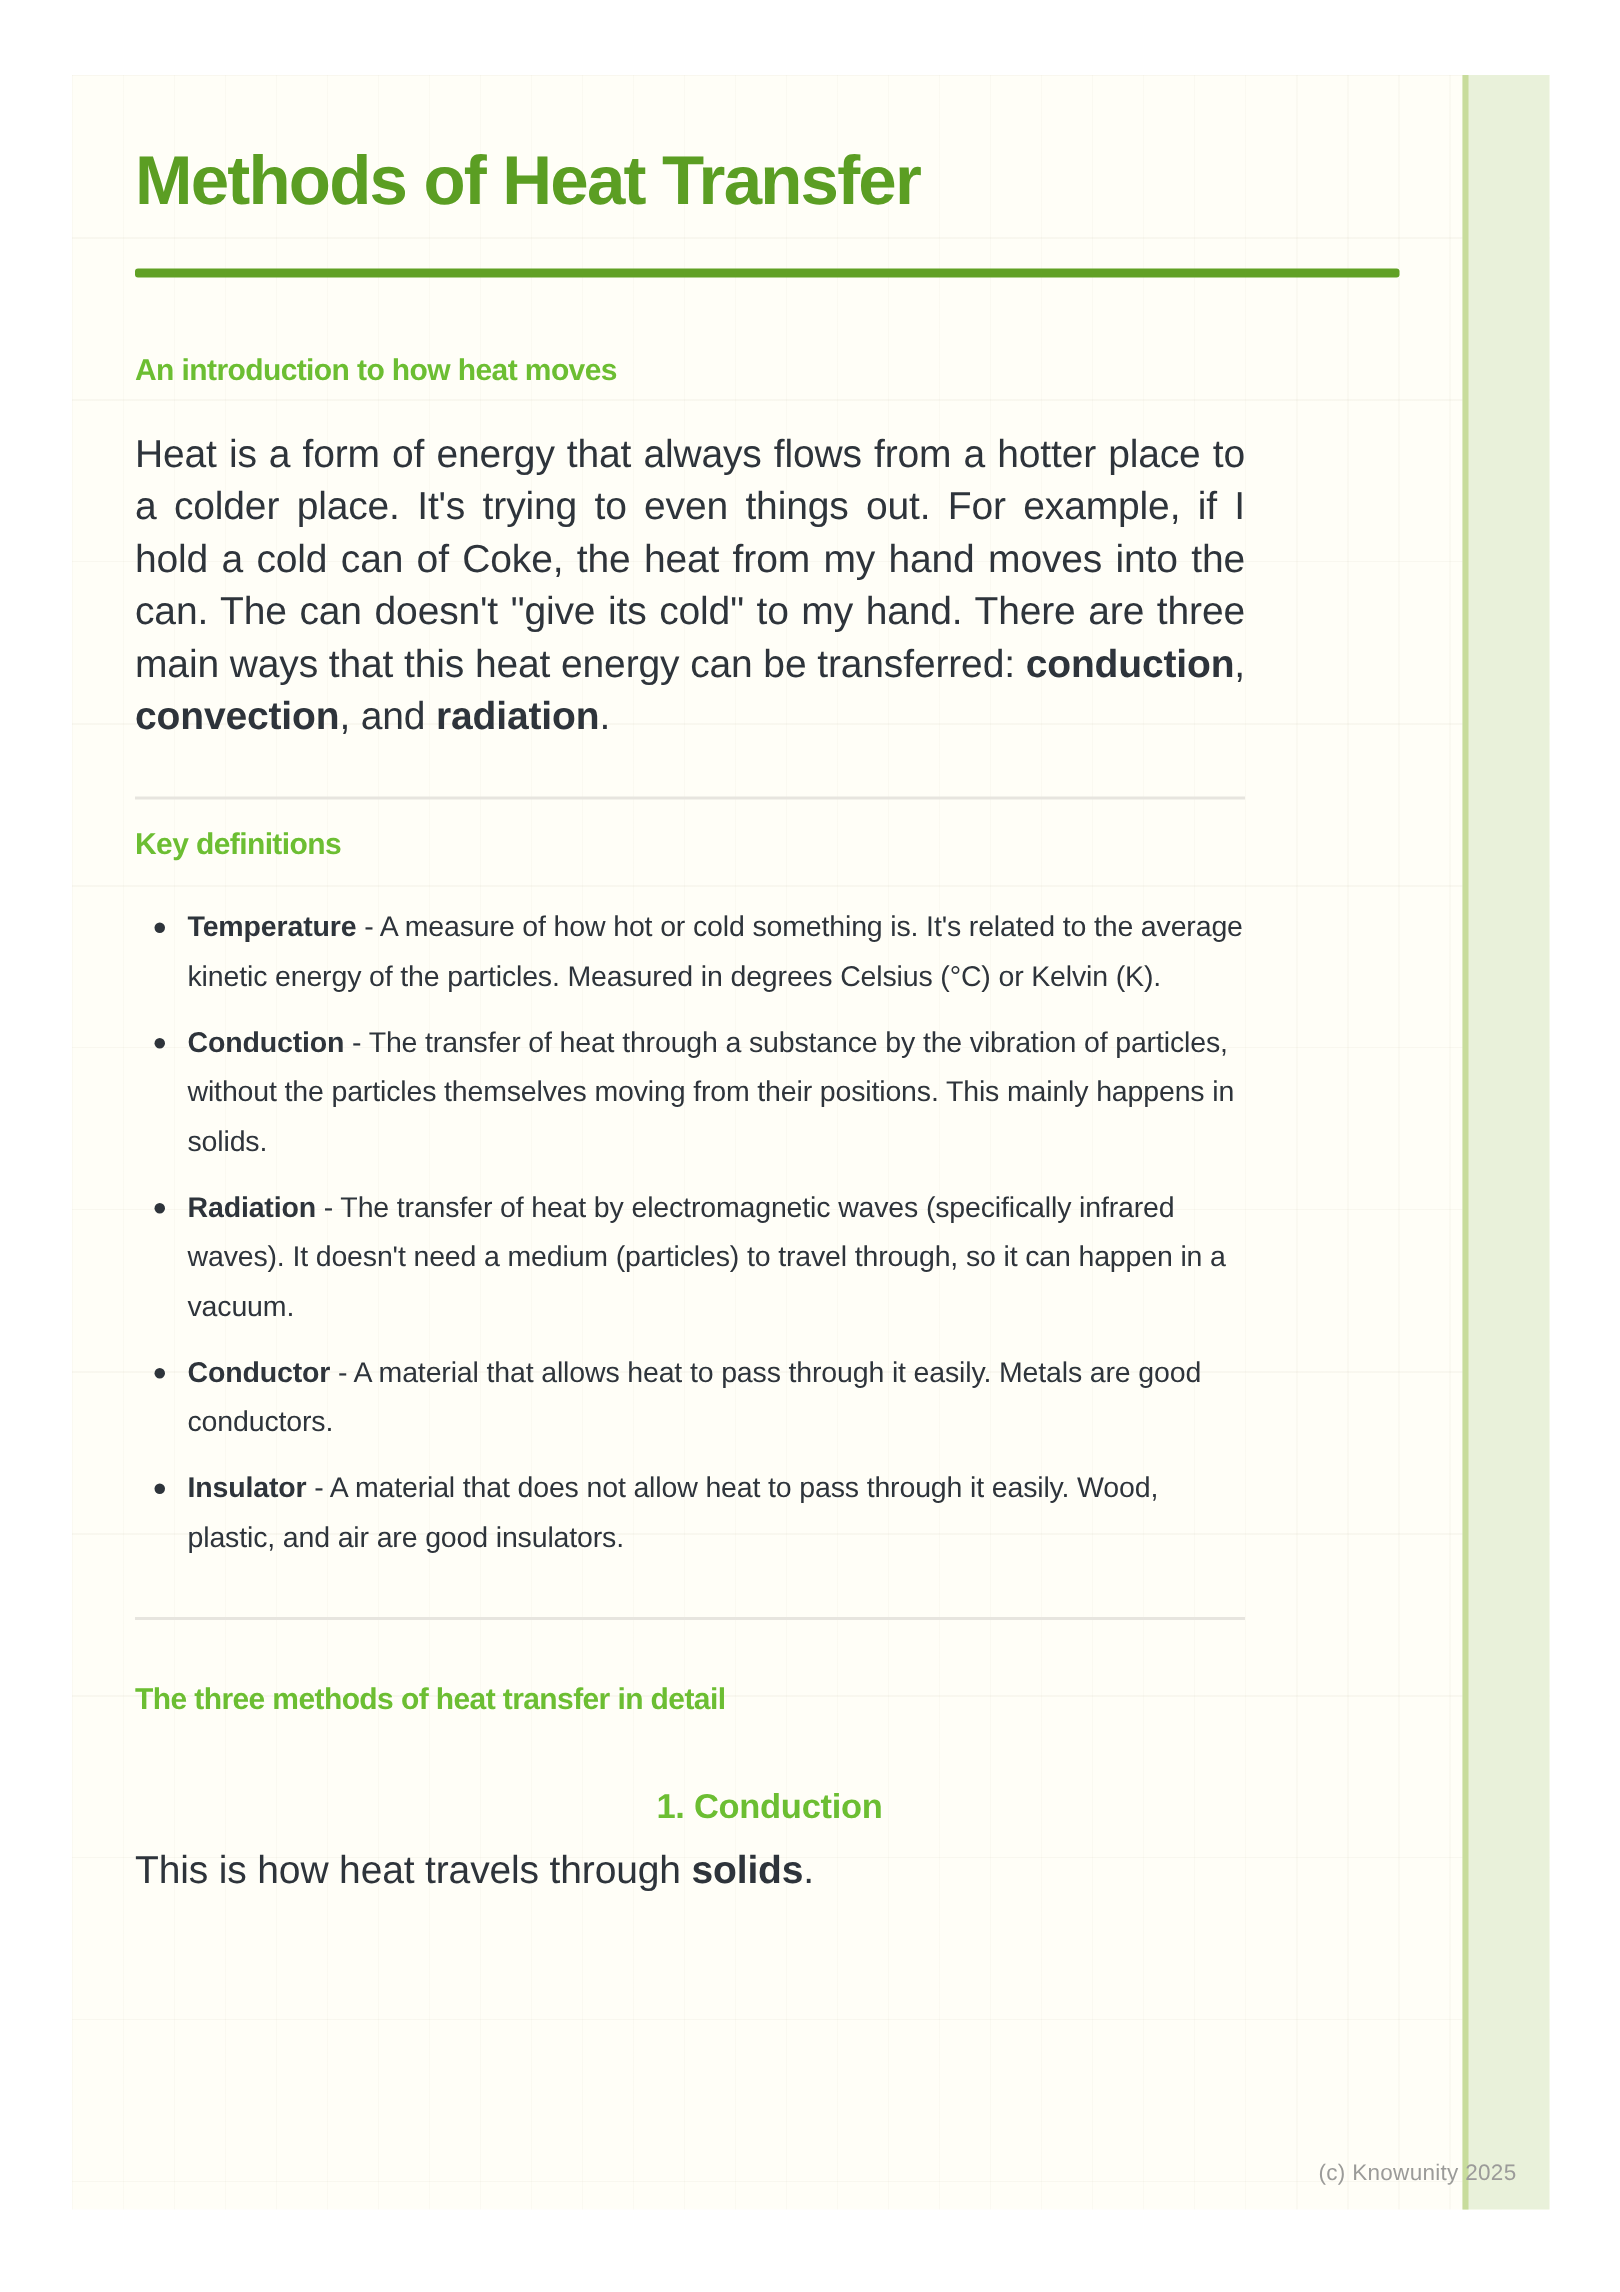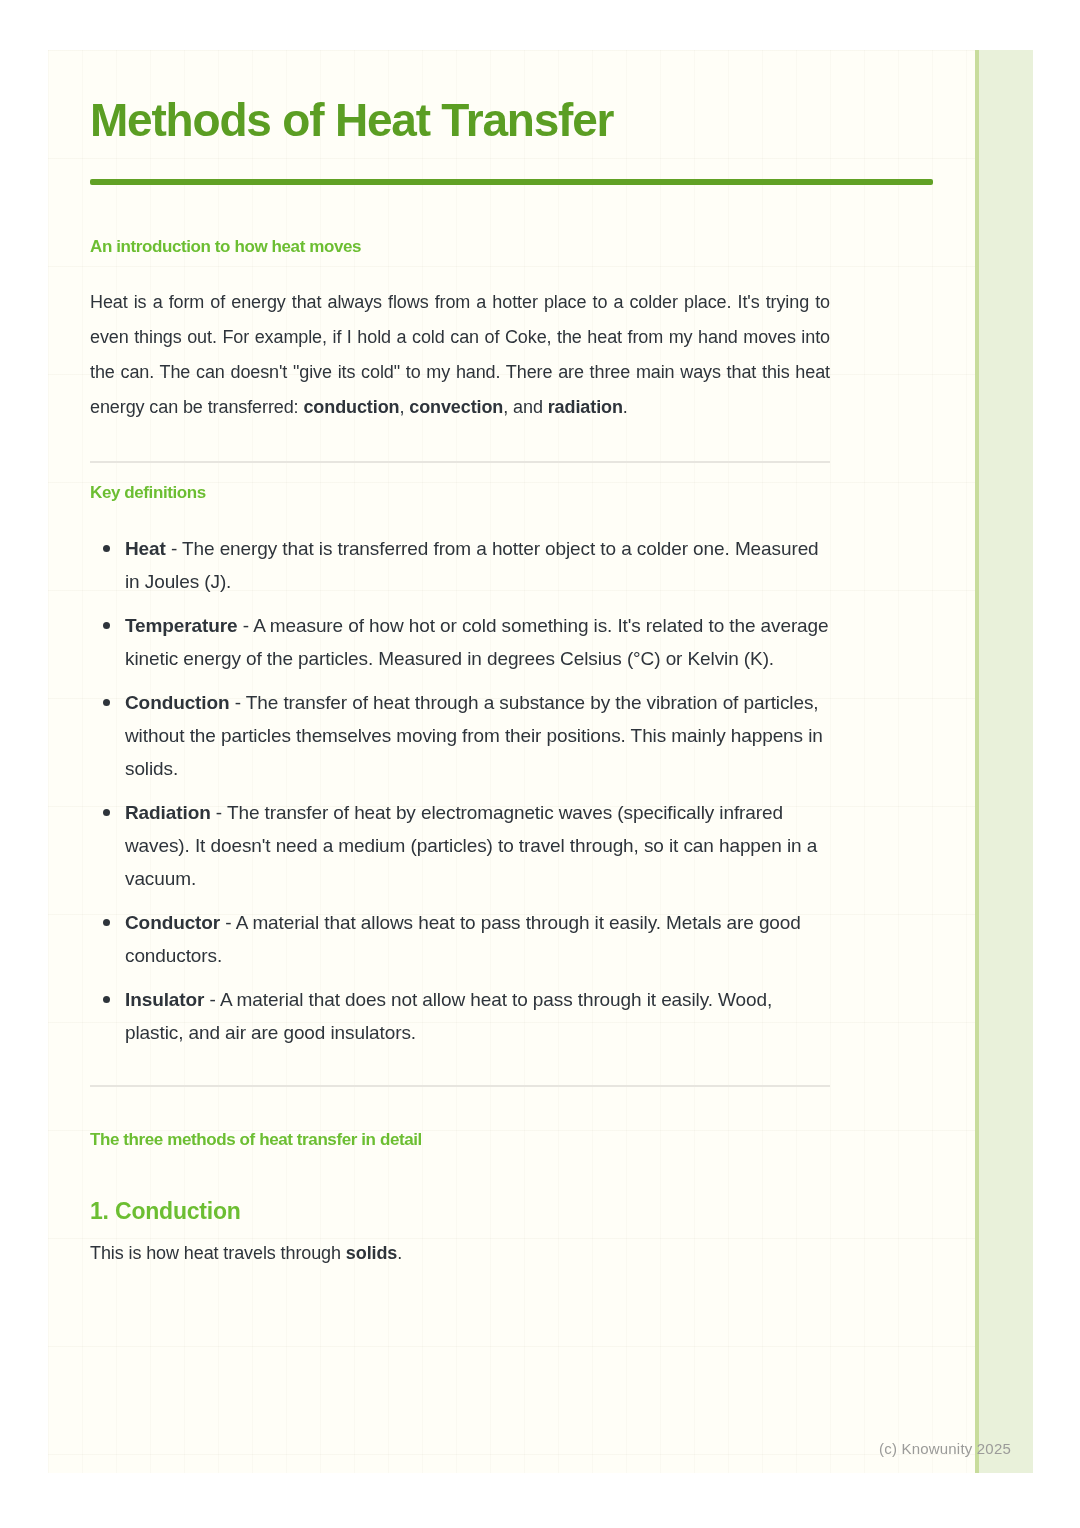--- a/index.html
+++ b/index.html
@@ -27,32 +27,33 @@
   h1{
     margin:44px 0 0 0;
     font-size:46px;line-height:52px;font-weight:bold;letter-spacing:-1.2px;
     color:var(--title_green);
   }
   .title-rule{
     margin-top:33px;width:843px;height:6px;border:none;
     background:var(--rule_green);border-radius:2px;
   }
   h2{
-    margin:0;font-size:17px;line-height:32px;font-weight:bold;letter-spacing:-0.4px;
+    margin:0;font-size:20px;line-height:32px;font-weight:bold;letter-spacing:-0.4px;
     color:var(--heading_green);
   }
   .h2-intro{margin-top:46px;}
   .h2-defs{margin-top:14px;}
   .h2-detail{margin-top:37px;}
   h3{
     margin:40px 0 0 0;font-size:23px;line-height:30px;font-weight:bold;letter-spacing:-0.2px;
     color:var(--heading_green);
+    text-align:center;
   }
   p{
-    margin:0;width:740px;font-size:18px;line-height:35px;letter-spacing:-0.1px;
+    margin:0;width:740px;font-size:26px;line-height:35px;letter-spacing:-0.1px;
   }
   .intro-p{margin-top:22px;text-align:justify;}
   .solids-p{margin-top:10px;}
   .divider{
     width:740px;height:0;border:none;border-top:2px solid var(--divider);
     margin:36px 0 0 0;
   }
   ul.defs{
     list-style:none;margin:23px 0 0 0;padding:0;width:740px;
   }
@@ -80,21 +81,20 @@
     <h1>Methods of Heat Transfer</h1>
     <div class="title-rule"></div>
 
     <h2 class="h2-intro">An introduction to how heat moves</h2>
     <p class="intro-p"><span>Heat is a form of energy that always flows from a hotter place to a colder place. It's trying to even things out. For example, if I hold a cold can of Coke, the heat from my hand moves into the can. The can doesn't "give its cold" to my hand. There are three main ways that this heat energy can be transferred: </span><b>conduction</b><span>, </span><b>convection</b><span>, and </span><b>radiation</b><span>.</span></p>
 
     <hr class="divider">
 
     <h2 class="h2-defs">Key definitions</h2>
     <ul class="defs">
-        <li><b>Heat</b><span> - The energy that is transferred from a hotter object to a colder one. Measured in Joules (J).</span></li>
         <li><b>Temperature</b><span> - A measure of how hot or cold something is. It's related to the average kinetic energy of the particles. Measured in degrees Celsius (°C) or Kelvin (K).</span></li>
         <li><b>Conduction</b><span> - The transfer of heat through a substance by the vibration of particles, without the particles themselves moving from their positions. This mainly happens in solids.</span></li>
         <li><b>Radiation</b><span> - The transfer of heat by electromagnetic waves (specifically infrared waves). It doesn't need a medium (particles) to travel through, so it can happen in a vacuum.</span></li>
         <li><b>Conductor</b><span> - A material that allows heat to pass through it easily. Metals are good conductors.</span></li>
         <li><b>Insulator</b><span> - A material that does not allow heat to pass through it easily. Wood, plastic, and air are good insulators.</span></li>
       </ul>
 
     <hr class="divider">
 
     <h2 class="h2-detail">The three methods of heat transfer in detail</h2>

